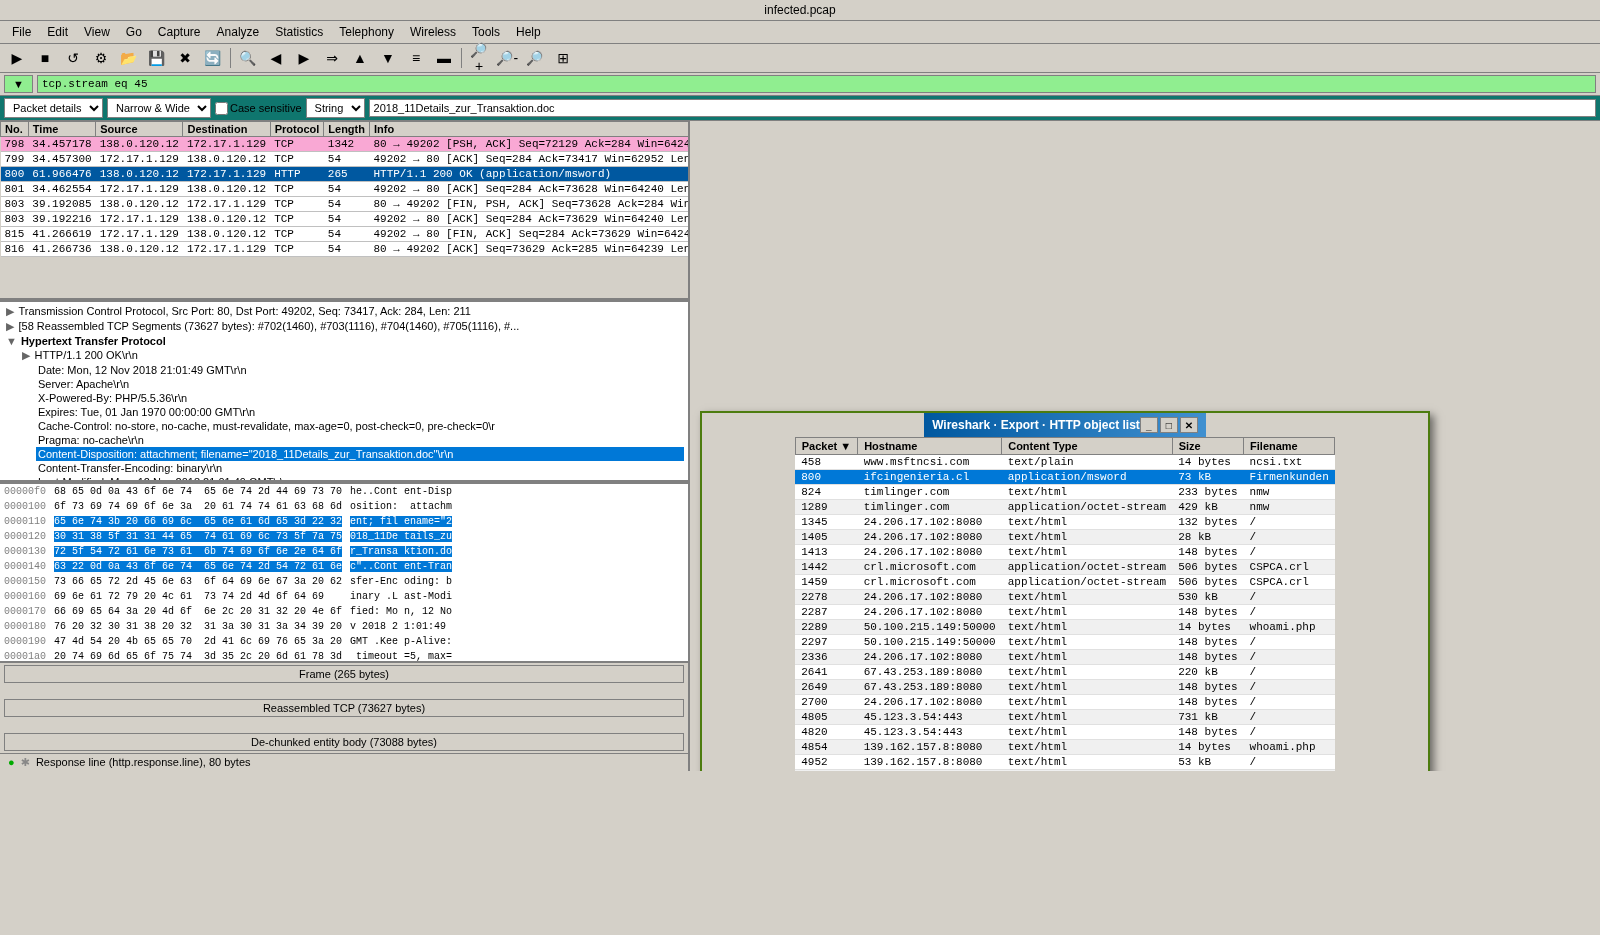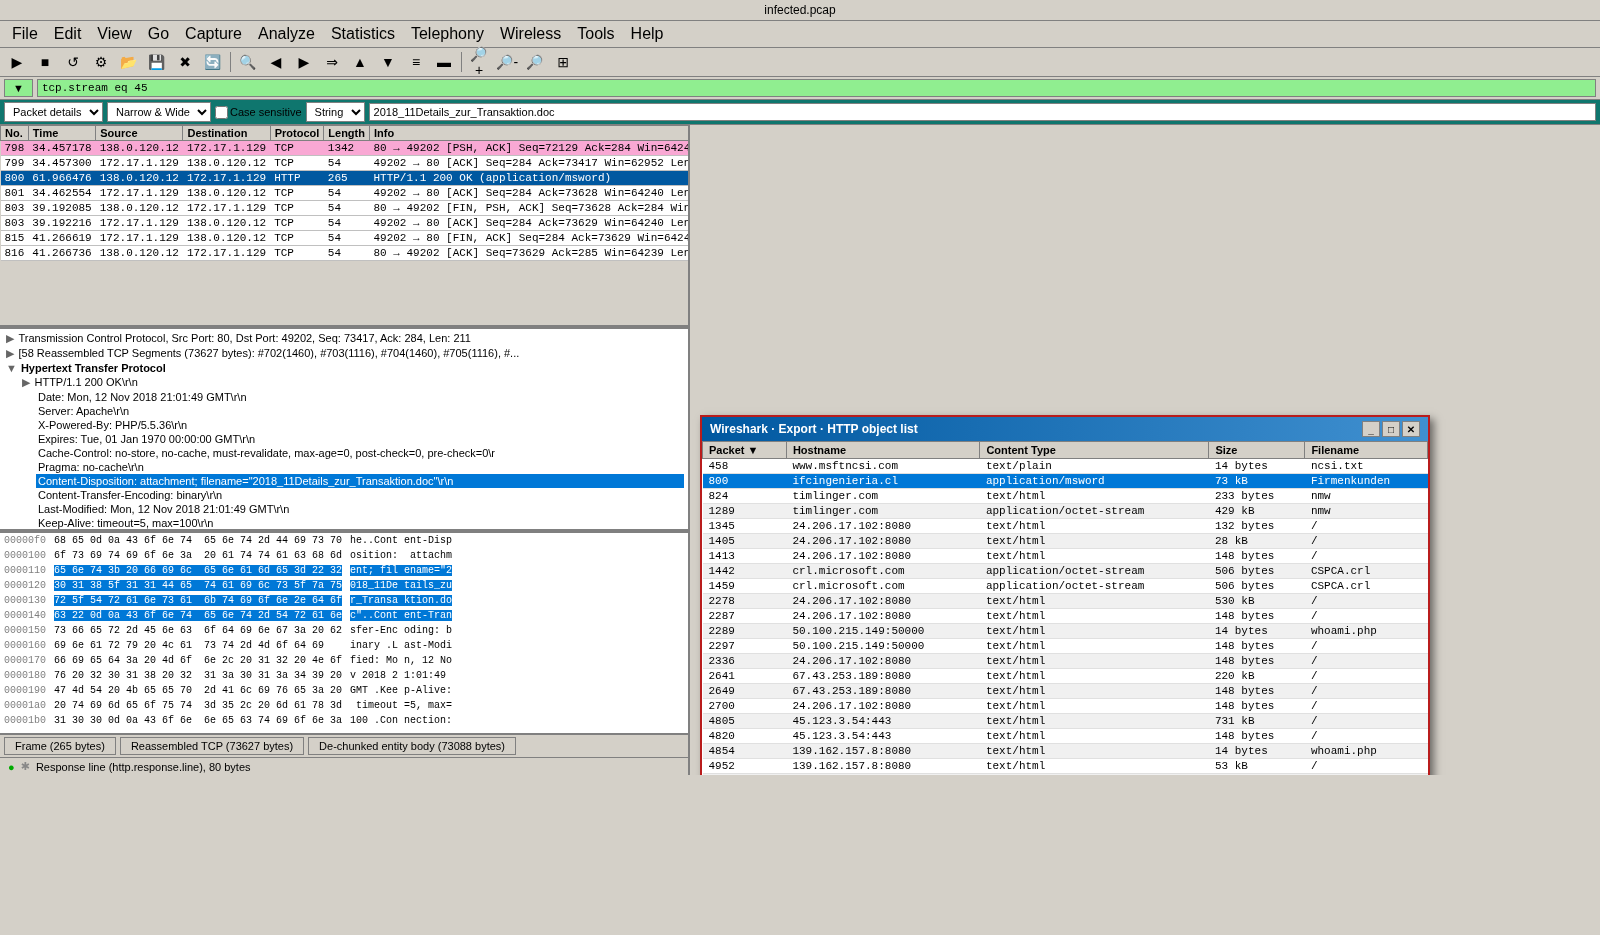--- a/index.html
+++ b/index.html
@@ -16,21 +16,21 @@
       border-bottom: 1px solid #808080;
     }
 
     
     .menu-bar {
       background: #d4d0c8;
       display: flex;
       gap: 0;
       padding: 2px 4px;
       font-family: Arial, sans-serif;
-      font-size: 16px;
+      font-size: 12px;
       border-bottom: 1px solid #808080;
     }
     .menu-item {
       padding: 2px 8px;
       cursor: pointer;
     }
 
     
     .toolbar {
       background: #d4d0c8;
@@ -133,23 +133,24 @@
       padding: 1px 2px;
     }
     .detail-expand { cursor: pointer; margin-right: 4px; color: #666; }
 
     
     .bottom-tabs {
       display: flex;
       background: #d4d0c8;
       border-top: 2px solid #808080;
       padding: 2px 4px;
-      gap: 4px;
-      font-family: Arial, sans-serif;
-      font-size: 11px;
+      gap: 16px;
+      font-family: Arial, sans-serif;
+      font-size: 11px;
+      flex-direction: column;
     }
     .tab-btn {
       padding: 2px 10px;
       border: 1px solid #808080;
       background: #d4d0c8;
       cursor: pointer;
       font-size: 11px;
     }
 
     
@@ -168,25 +169,26 @@
     .dialog-overlay {
       position: absolute;
       top: 0; left: 0; right: 0; bottom: 0;
       pointer-events: none;
     }
     .dialog {
       position: absolute;
       top: 290px; left: 700px;
       width: 730px;
       background: #d4d0c8;
-      border: 2px solid #b91c1c;
+      border: 2px solid #4d7c0f;
       box-shadow: 4px 4px 8px rgba(0,0,0,0.5);
       pointer-events: all;
       display: flex;
       flex-direction: column;
+      align-items: center;
     }
     .dialog-titlebar {
       background: linear-gradient(to right, #0058a0, #4090d0);
       color: #fff;
       padding: 4px 8px;
       display: flex;
       justify-content: space-between;
       align-items: center;
       font-family: Arial, sans-serif;
       font-size: 12px;

